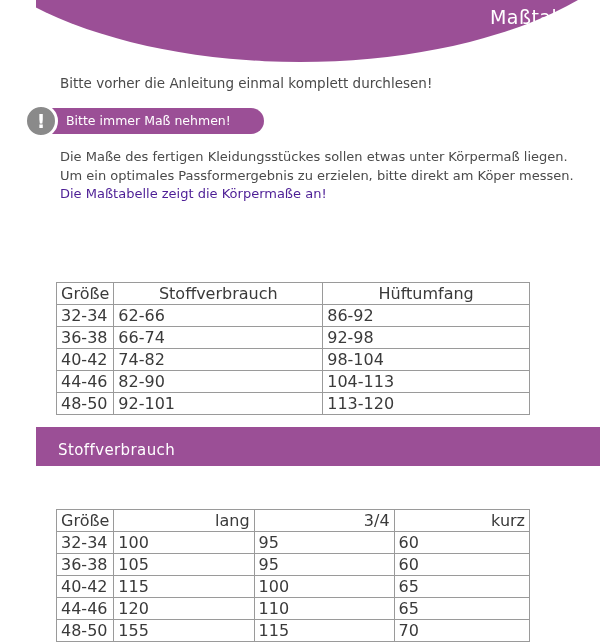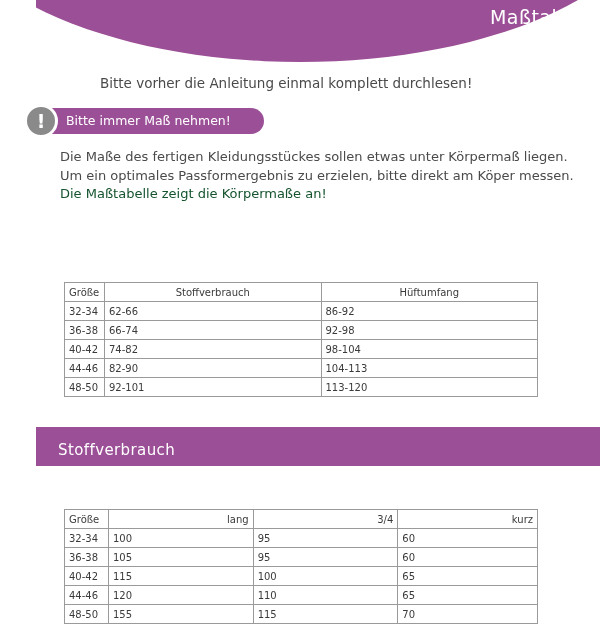--- a/index.html
+++ b/index.html
@@ -57,21 +57,20 @@
     width: 600px;
     height: 642px;
   }
 
   .intro-line {
     position: absolute;
     top: 75px;
     left: 60px;
     font-size: 13.5px;
     color: #4a4a4a;
-    margin-left: 40px;
   }
 
   
   .notice {
     position: absolute;
     top: 108px;
     left: 36px;
     width: 228px;
     height: 26px;
     background: #9b4f96;
@@ -105,29 +104,28 @@
   .para {
     position: absolute;
     top: 148px;
     left: 60px;
     width: 500px;
     font-size: 13px;
     line-height: 18.5px;
     color: #4a4a4a;
   }
   .para div { white-space: nowrap; }
-  .para .highlight { color: #14532d; }
+  .para .highlight { color: #4c1d95; }
 
   
   table {
     border-collapse: collapse;
-    font-size: 10px;
+    font-size: 16px;
     color: #3a3a3a;
     background: #ffffff;
-    margin-left: 8px;
   }
   table td, table th {
     border: 1px solid #9a9a9a;
     height: 16px;
     padding: 1px 4px;
     font-weight: normal;
     vertical-align: middle;
   }
   .tbl-size {
     position: absolute;

